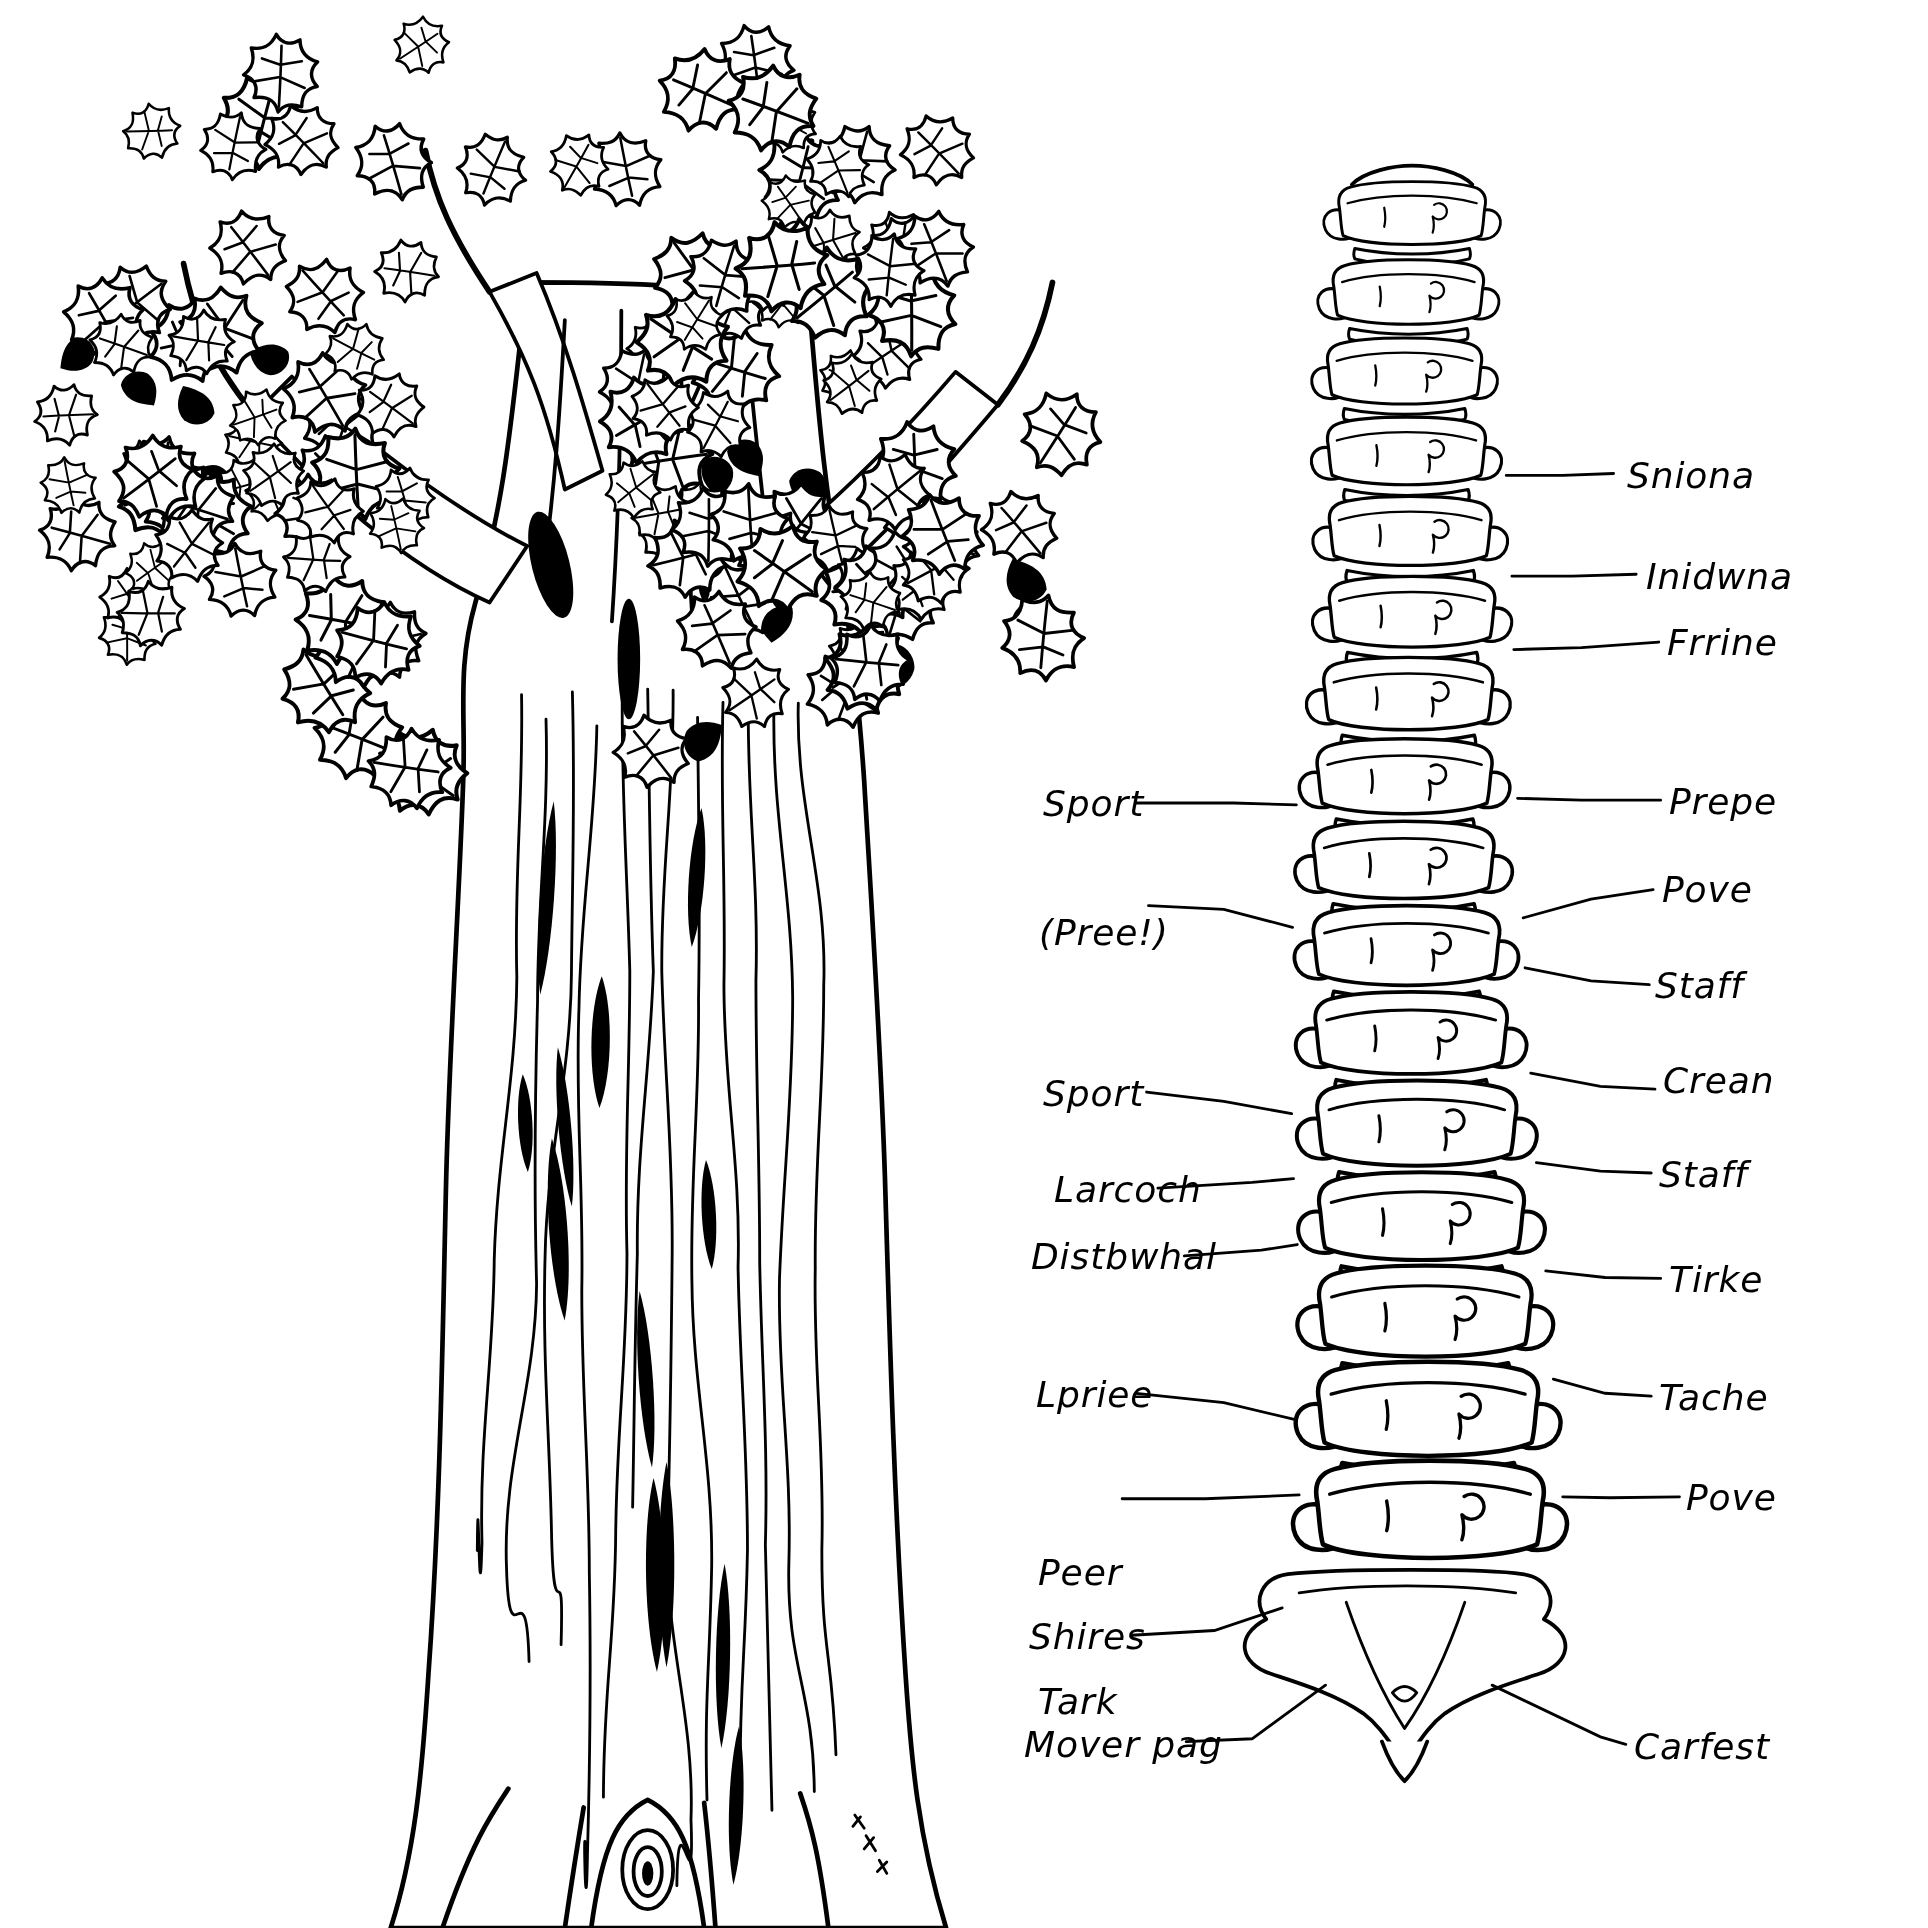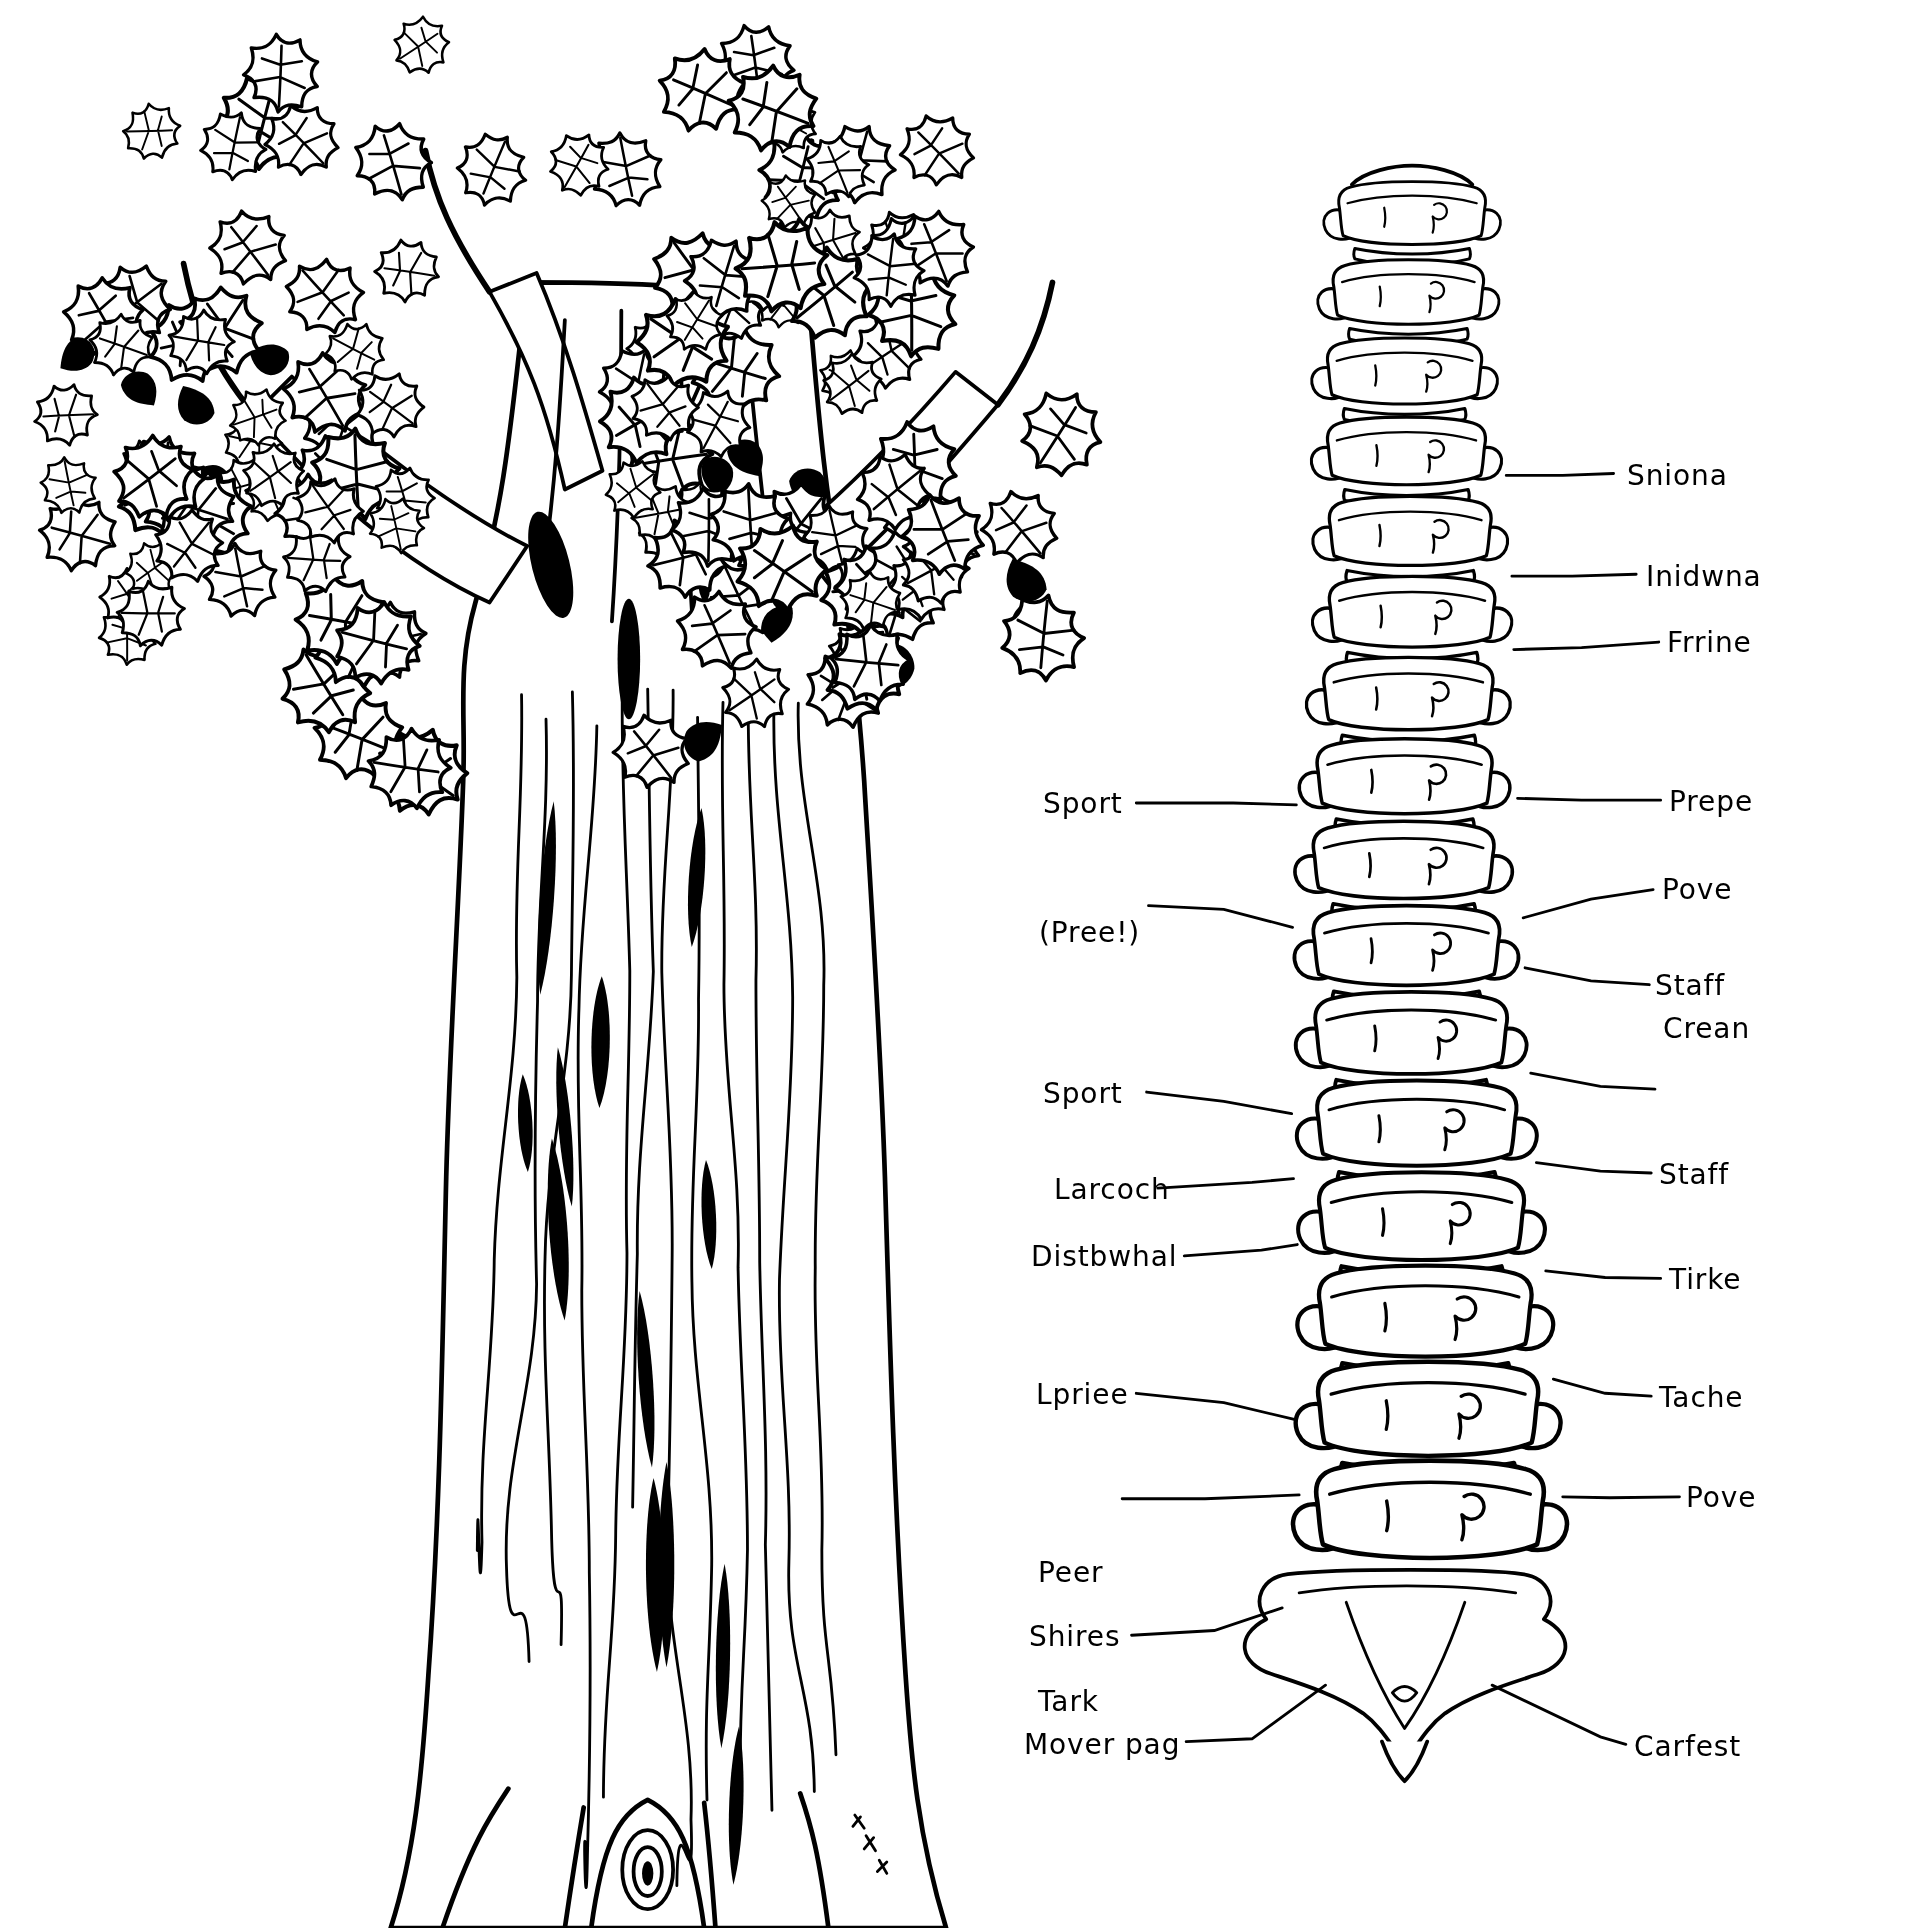--- a/index.html
+++ b/index.html
@@ -3,21 +3,21 @@
 <meta charset="utf-8">
 <style>
   html,body{margin:0;padding:0;background:#fff;}
   body{width:1928px;height:1928px;position:relative;overflow:hidden;
        font-family:"DejaVu Sans",sans-serif;color:#000;}
   svg{position:absolute;left:0;top:0;}
   .ln{fill:#fff;stroke:#000;stroke-width:4;stroke-linejoin:round;stroke-linecap:round;}
   .thin{fill:none;stroke:#000;stroke-width:3;stroke-linejoin:round;stroke-linecap:round;}
   .ink{fill:#000;stroke:none;}
   .lead{fill:none;stroke:#000;stroke-width:3;stroke-linecap:round;}
-  .lbl{position:absolute;font-size:28px;letter-spacing:0.9px;line-height:43px;white-space:pre;}
+  .lbl{position:absolute;font-size:36px;letter-spacing:0.9px;line-height:43px;white-space:pre;font-style:italic;}
 </style>
 </head>
 <body>
 
 <svg width="1928" height="1928" viewBox="0 0 2048 2048">
   <defs>
     <symbol id="leaf" overflow="visible">
       <path class="ln" d="M0,-46 C6,-32 16,-30 30,-34 C26,-20 34,-12 46,-10 C36,0 36,10 42,22 C28,22 20,28 16,42 C8,32 -2,32 -12,40 C-14,28 -22,20 -36,18 C-28,8 -30,-2 -40,-10 C-28,-14 -24,-22 -26,-36 C-14,-34 -6,-36 0,-46 Z"></path>
       <path class="thin" d="M0,-40 C2,-20 4,0 8,30 M4,-6 L-26,-14 M4,-6 L34,-16 M6,8 L-18,16 M6,8 L28,12"></path>
     </symbol>
@@ -324,21 +324,21 @@
     <polyline points="1260,1850 1330,1847 1408,1790"></polyline>
   </g>
 </svg>
 
 <div class="lbl" style="left:1627px;top:454px">Sniona</div>
 <div class="lbl" style="left:1646px;top:555px">Inidwna</div>
 <div class="lbl" style="left:1667px;top:621px">Frrine</div>
 <div class="lbl" style="left:1669px;top:780px">Prepe</div>
 <div class="lbl" style="left:1662px;top:868px">Pove</div>
 <div class="lbl" style="left:1655px;top:964px">Staff</div>
-<div class="lbl" style="left:1663px;top:1007px">Crean</div>
+<div class="lbl" style="left:1663px;top:1059px">Crean</div>
 <div class="lbl" style="left:1659px;top:1153px">Staff</div>
 <div class="lbl" style="left:1669px;top:1258px">Tirke</div>
 <div class="lbl" style="left:1659px;top:1376px">Tache</div>
 <div class="lbl" style="left:1686px;top:1476px">Pove</div>
 <div class="lbl" style="left:1634px;top:1725px">Carfest</div>
 
 <div class="lbl" style="left:1043px;top:782px">Sport</div>
 <div class="lbl" style="left:1039px;top:911px">(Pree!)</div>
 <div class="lbl" style="left:1043px;top:1072px">Sport</div>
 <div class="lbl" style="left:1054px;top:1168px">Larcoch</div>

